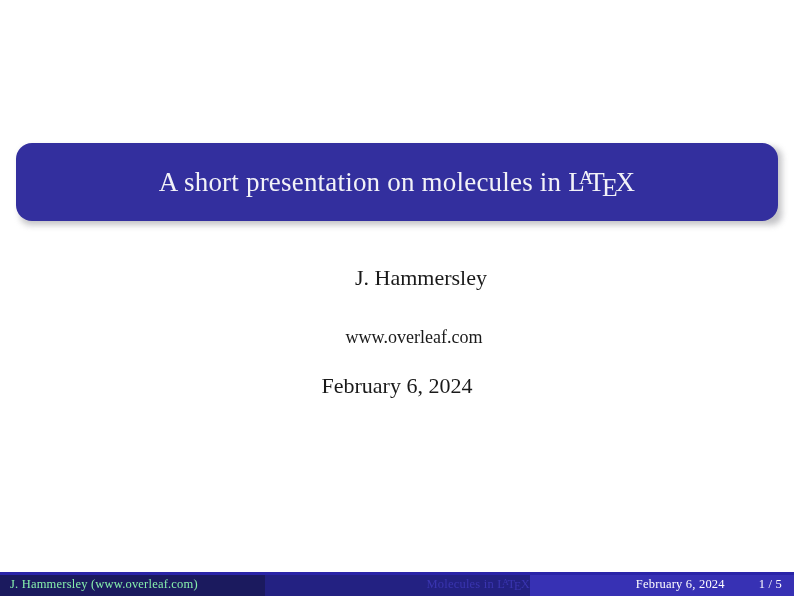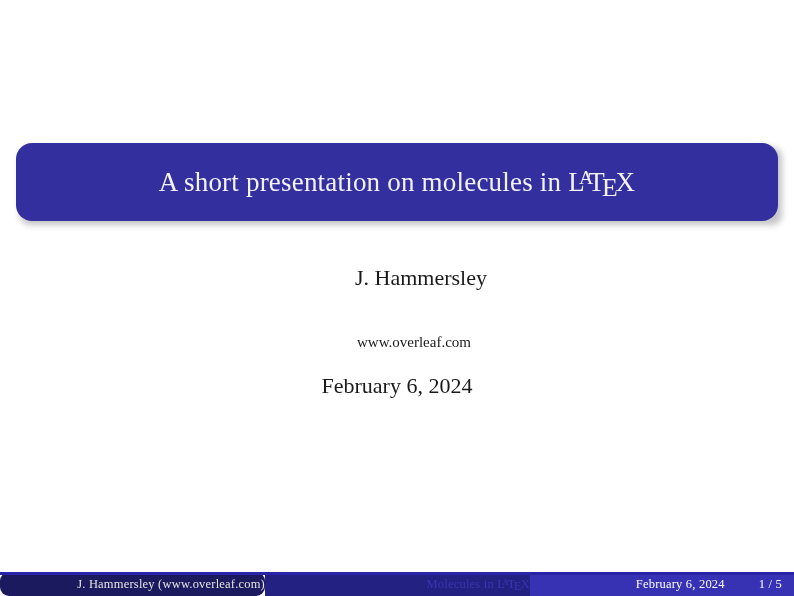--- a/index.html
+++ b/index.html
@@ -86,22 +86,22 @@
     right: 0;
     text-align: center;
     color: #1a1a1a;
   }
   .author {
     top: 265px;
     font-size: 22px;
     padding-left: 48px;
   }
   .institute {
-    top: 334px;
-    font-size: 15px;
+    top: 327px;
+    font-size: 18px;
     padding-left: 34px;
   }
   .date {
     top: 373px;
     font-size: 22px;
   }
 
   
   .footer {
     position: absolute;
@@ -126,25 +126,24 @@
     display: flex;
     align-items: center;
     font-size: 12.5px;
     letter-spacing: 0.2px;
     white-space: nowrap;
     overflow: hidden;
   }
   .foot-author {
     width: 265px;
     background: #1b1a5e;
-    color: #e5e5e5;
+    color: #86efac;
     padding-left: 10px;
     box-sizing: border-box;
-    justify-content: flex-end;
-    border-radius: 9px;
+    justify-content: flex-start;
   }
   .foot-title {
     width: 265px;
     background: #232182;
     color: #3a35b0;
     justify-content: flex-end;
   }
   .foot-right {
     width: 264px;
     background: #3731b4;

